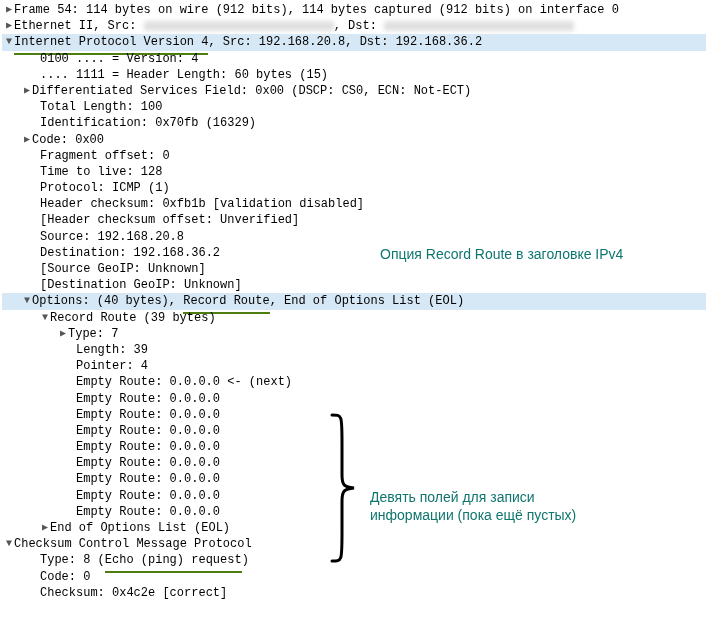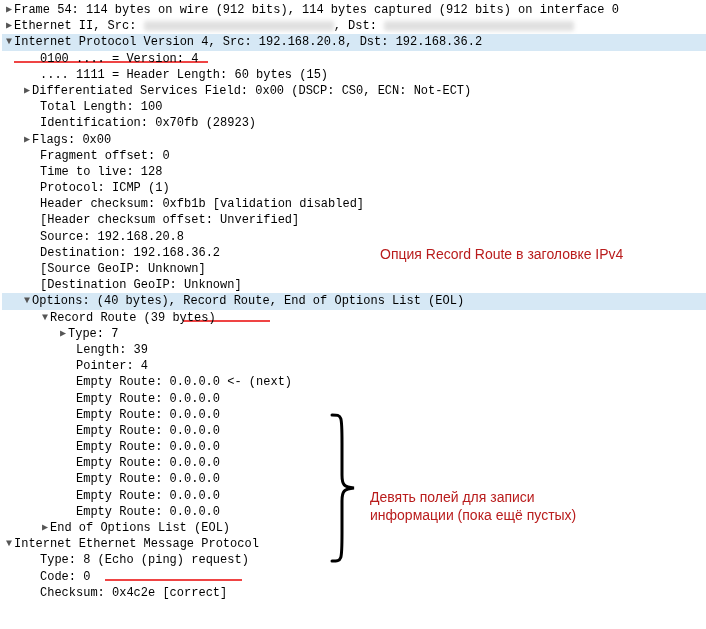--- a/index.html
+++ b/index.html
@@ -22,33 +22,33 @@
     color: #555;
     font-size: 10px;
     vertical-align: middle;
   }
   .i0 { padding-left: 2px; }
   .i1 { padding-left: 20px; }
   .i2 { padding-left: 38px; }
   .i3 { padding-left: 56px; }
   .i4 { padding-left: 74px; }
   .sel { background: #d6e8f5; }
-  .redline { border-bottom: 2px solid #ef4444; padding-bottom: 12px; }
+  .redline { border-bottom: 2px solid #4d7c0f; padding-bottom: 4px; }
   .blur {
     display: inline-block;
     background: #e0e0e0;
     color: transparent;
     filter: blur(2px);
     border-radius: 2px;
     height: 10px;
     vertical-align: middle;
   }
   .annot {
     position: absolute;
-    color: #b91c1c;
+    color: #0f766e;
     font-family: "Segoe UI", Arial, sans-serif;
     font-size: 14px;
     line-height: 1.3;
     white-space: normal;
   }
   .brace {
     position: absolute;
     left: 330px;
     top: 413px;
     width: 26px;
@@ -62,22 +62,22 @@
 <div class="row i0"><span class="arrow">▶</span><span>Frame 54: 114 bytes on wire (912 bits), 114 bytes captured (912 bits) on interface 0</span></div>
 
 <div class="row i0"><span class="arrow">▶</span><span>Ethernet II, Src: </span><span class="blur" style="width:190px"></span><span>, Dst: </span><span class="blur" style="width:190px"></span></div>
 
 <div class="row i0 sel"><span class="arrow">▼</span><span class="redline">Internet Protocol Version 4</span><span>, Src: 192.168.20.8, Dst: 192.168.36.2</span></div>
 
 <div class="row i2"><span>0100 .... = Version: 4</span></div>
 <div class="row i2"><span>.... 1111 = Header Length: 60 bytes (15)</span></div>
 <div class="row i1"><span class="arrow">▶</span><span>Differentiated Services Field: 0x00 (DSCP: CS0, ECN: Not-ECT)</span></div>
 <div class="row i2"><span>Total Length: 100</span></div>
-<div class="row i2"><span>Identification: 0x70fb (28923)</span></div>
-<div class="row i1"><span class="arrow">▶</span><span>Flags: 0x00</span></div>
+<div class="row i2"><span>Identification: 0x70fb (16329)</span></div>
+<div class="row i1"><span class="arrow">▶</span><span>Code: 0x00</span></div>
 <div class="row i2"><span>Fragment offset: 0</span></div>
 <div class="row i2"><span>Time to live: 128</span></div>
 <div class="row i2"><span>Protocol: ICMP (1)</span></div>
 <div class="row i2"><span>Header checksum: 0xfb1b [validation disabled]</span></div>
 <div class="row i2"><span>[Header checksum offset: Unverified]</span></div>
 <div class="row i2"><span>Source: 192.168.20.8</span></div>
 <div class="row i2"><span>Destination: 192.168.36.2</span></div>
 <div class="row i2"><span>[Source GeoIP: Unknown]</span></div>
 <div class="row i2"><span>[Destination GeoIP: Unknown]</span></div>
 
@@ -91,21 +91,21 @@
 <div class="row i4"><span>Empty Route: 0.0.0.0</span></div>
 <div class="row i4"><span>Empty Route: 0.0.0.0</span></div>
 <div class="row i4"><span>Empty Route: 0.0.0.0</span></div>
 <div class="row i4"><span>Empty Route: 0.0.0.0</span></div>
 <div class="row i4"><span>Empty Route: 0.0.0.0</span></div>
 <div class="row i4"><span>Empty Route: 0.0.0.0</span></div>
 <div class="row i4"><span>Empty Route: 0.0.0.0</span></div>
 <div class="row i4"><span>Empty Route: 0.0.0.0</span></div>
 <div class="row i2"><span class="arrow">▶</span><span>End of Options List (EOL)</span></div>
 
-<div class="row i0"><span class="arrow">▼</span><span>Internet Ethernet Message Protocol</span></div>
+<div class="row i0"><span class="arrow">▼</span><span>Checksum Control Message Protocol</span></div>
 <div class="row i2"><span>Type: 8 (</span><span class="redline">Echo (ping) request</span><span>)</span></div>
 <div class="row i2"><span>Code: 0</span></div>
 <div class="row i2"><span>Checksum: 0x4c2e [correct]</span></div>
 
 <div class="annot" style="left:380px; top:245px; width:300px">
   <div>Опция Record Route в заголовке IPv4</div>
 </div>
 
 <div class="brace">
 <svg width="26" height="150" viewBox="0 0 26 150">

